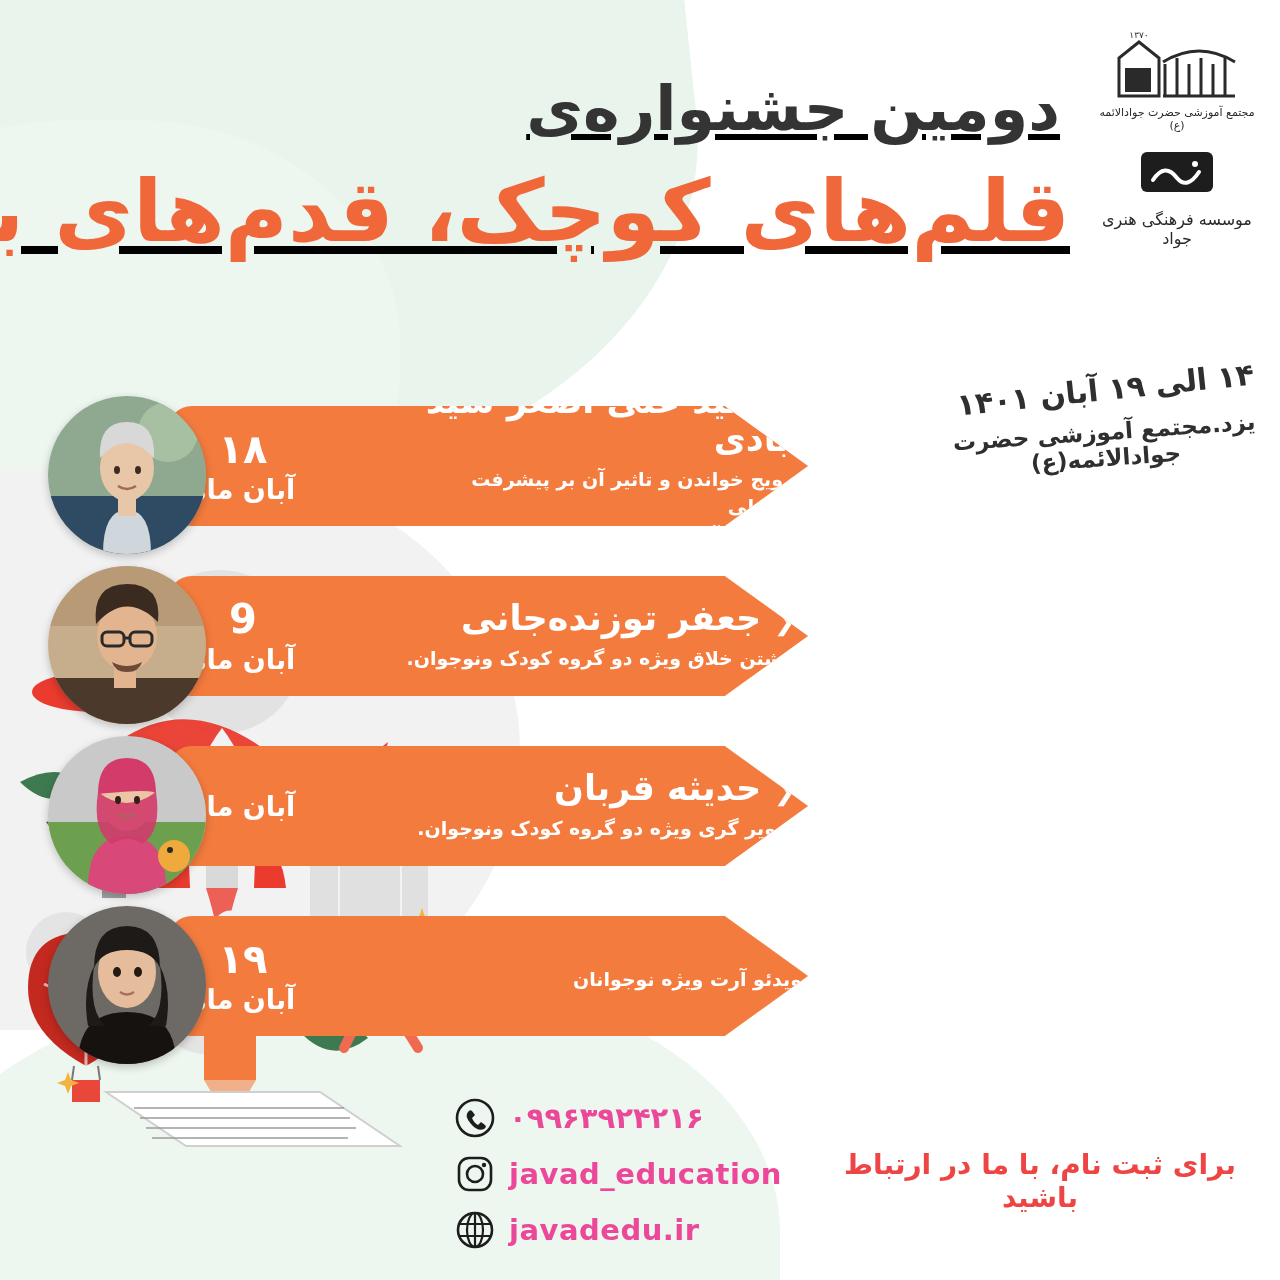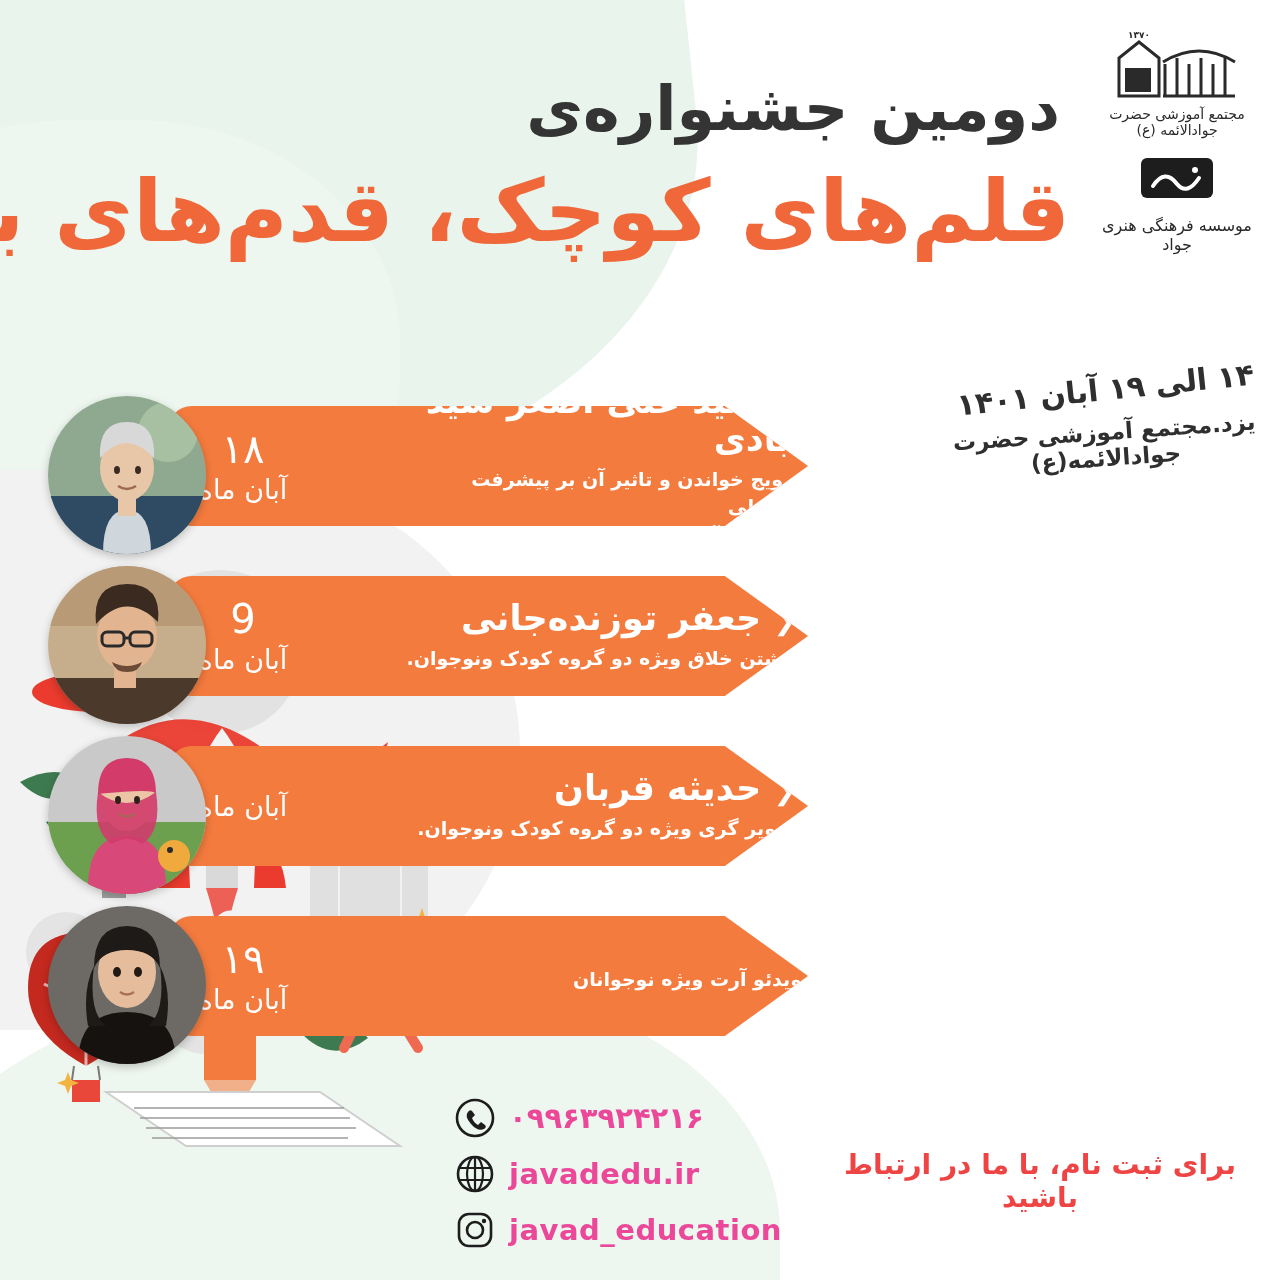--- a/index.html
+++ b/index.html
@@ -24,34 +24,35 @@
     background:#eef6f0;border-radius:50% 40% 0 0 / 70% 60% 0 0;
   }
   .bg-grey-wave{
     position:absolute;top:470px;left:0;width:520px;height:560px;
     background:#f2f2f2;border-radius:0 60% 55% 0 / 0 50% 50% 0;
   }
 
   
   .logo-area{position:absolute;top:18px;right:18px;width:170px;text-align:center;}
   .logo-mark{
-    width:128px;height:86px;margin:0 auto;position:relative;font-weight:bold;
+    width:128px;height:86px;margin:0 auto;position:relative;
   }
   .logo-mark svg{display:block;}
   .logo-caption{
-    font-size:14px;color:#2a2a2a;margin-top:2px;letter-spacing:.5px;
+    font-size:11px;color:#2a2a2a;margin-top:2px;letter-spacing:.5px;
   }
   .logo2{margin-top:14px;}
   .logo2-mark{width:92px;height:56px;margin:0 auto;}
   .logo2-caption{font-size:16px;color:#2a2a2a;margin-top:8px;}
 
   
   .header{
     position:absolute;top:78px;right:210px;width:980px;text-align:left;
     direction:rtl;
+    text-decoration:underline;
   }
   .title-top{
     font-size:62px;font-weight:bold;color:#343434;line-height:1;
     letter-spacing:-1px;text-align:right;padding-right:10px;
   }
   .title-main{
     font-size:86px;font-weight:bold;color:#f0683a;line-height:1.25;
     margin-top:18px;text-align:right;white-space:nowrap;
   }
 
@@ -83,21 +84,21 @@
     position:absolute;right:0;top:14px;height:120px;width:640px;
     background:#f47b3e;z-index:2;
     border-radius:24px 0 0 24px;
     -webkit-clip-path:polygon(0 0,87% 0,100% 50%,87% 100%,0 100%);
     clip-path:polygon(0 0,87% 0,100% 50%,87% 100%,0 100%);
     box-shadow:0 6px 10px rgba(0,0,0,.12);
     display:flex;flex-direction:row-reverse;align-items:center;
     direction:rtl;
   }
   .banner .date{
-    width:150px;text-align:center;color:#fff;font-weight:normal;
+    width:150px;text-align:center;color:#fff;font-weight:bold;
     line-height:1.15;padding-right:14px;
   }
   .banner .date .d-num{font-size:40px;display:block;}
   .banner .date .d-mon{font-size:27px;display:block;margin-top:2px;}
   .banner .info{
     flex:1;padding-left:70px;padding-right:6px;color:#fff;text-align:right;
   }
   .banner .name{font-size:35px;font-weight:bold;line-height:1.1;}
   .banner .chev{font-size:27px;margin-right:6px;}
   .banner .subj{font-size:19px;margin-top:7px;line-height:1.45;font-weight:bold;}
@@ -392,30 +393,30 @@
       <svg viewBox="0 0 40 40" width="40" height="40">
         <circle cx="20" cy="20" r="18" fill="none" stroke="#1d1d1d" stroke-width="2.6"></circle>
         <path d="M13 14 q2 -3 4 -1 l3 4 -3 3 q2 5 6 7 l3 -3 4 3 q2 2 -1 4 q-6 3 -13 -5 q-7 -8 -3 -12 Z" fill="#1d1d1d"></path>
       </svg>
     </div>
     <div class="c-txt">۰۹۹۶۳۹۲۴۲۱۶</div>
   </div>
   <div class="c-row">
     <div class="c-ico">
       <svg viewBox="0 0 40 40" width="40" height="40">
+        <rect x="4" y="4" width="32" height="32" rx="10" fill="none" stroke="#1d1d1d" stroke-width="2.6"></rect>
+        <circle cx="20" cy="20" r="8" fill="none" stroke="#1d1d1d" stroke-width="2.6"></circle>
+        <circle cx="29" cy="11" r="2.2" fill="#1d1d1d"></circle>
+      </svg>
+    </div>
+    <div class="c-txt">javad_education</div>
+  </div>
+  <div class="c-row">
+    <div class="c-ico">
+      <svg viewBox="0 0 40 40" width="40" height="40">
         <circle cx="20" cy="20" r="17" fill="none" stroke="#1d1d1d" stroke-width="2.6"></circle>
         <ellipse cx="20" cy="20" rx="8" ry="17" fill="none" stroke="#1d1d1d" stroke-width="2.2"></ellipse>
         <path d="M4 14 h32 M4 26 h32 M20 3 v34" stroke="#1d1d1d" stroke-width="2.2"></path>
       </svg>
     </div>
     <div class="c-txt">javadedu.ir</div>
   </div>
-  <div class="c-row">
-    <div class="c-ico">
-      <svg viewBox="0 0 40 40" width="40" height="40">
-        <rect x="4" y="4" width="32" height="32" rx="10" fill="none" stroke="#1d1d1d" stroke-width="2.6"></rect>
-        <circle cx="20" cy="20" r="8" fill="none" stroke="#1d1d1d" stroke-width="2.6"></circle>
-        <circle cx="29" cy="11" r="2.2" fill="#1d1d1d"></circle>
-      </svg>
-    </div>
-    <div class="c-txt">javad_education</div>
-  </div>
 </div>
 
 </body></html>

